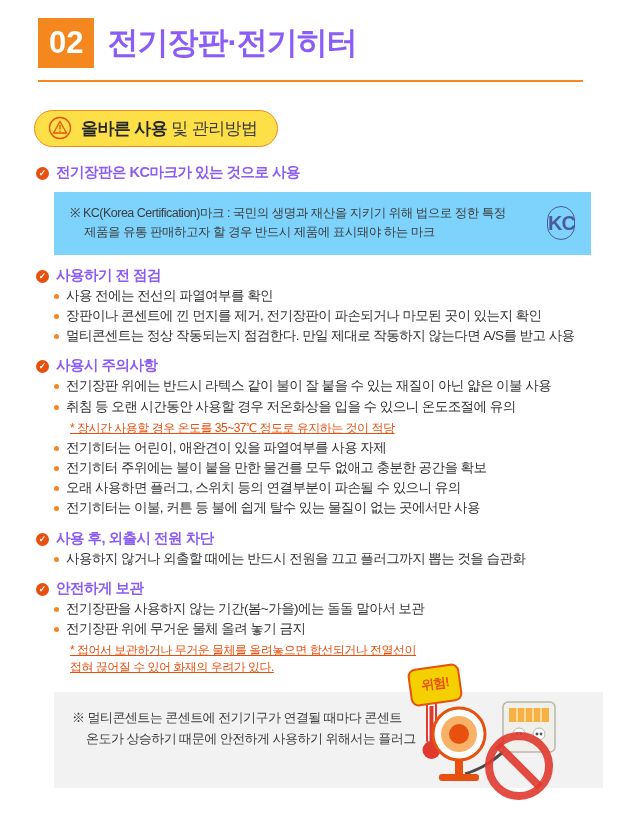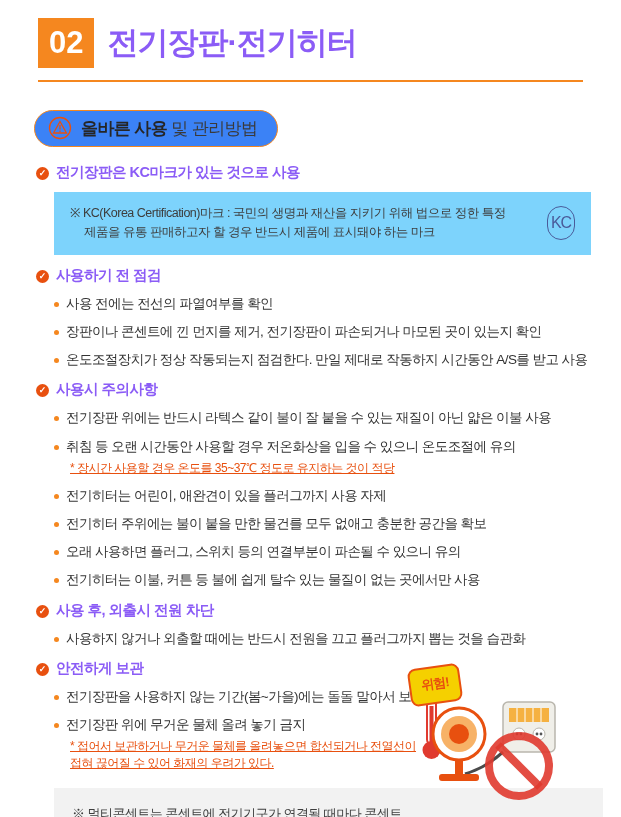--- a/index.html
+++ b/index.html
@@ -49,21 +49,21 @@
   }
 
   
   .section-pill {
     margin: 28px 0 0 34px;
     display: inline-flex;
     align-items: center;
     border: 1.6px solid #f5871f;
     border-radius: 19px;
     padding: 5px 20px 6px 13px;
-    background: #3b82f6;
+    background: #fde047;
   }
   .warn-icon {
     width: 24px;
     height: 24px;
     margin-right: 9px;
     flex: 0 0 auto;
   }
   .section-pill-text {
     font-size: 17px;
     font-weight: bold;
@@ -103,21 +103,21 @@
   .lvl1-text {
     font-size: 14.5px;
     font-weight: bold;
     color: #8b5cf6;
     letter-spacing: -0.5px;
   }
 
   .lvl2 {
     display: flex;
     align-items: flex-start;
-    margin: 10px 0 0 18px;
+    margin: 2px 0 0 18px;
   }
   .dot {
     width: 5px;
     height: 5px;
     border-radius: 50%;
     background: #f5871f;
     flex: 0 0 auto;
     margin-top: 7px;
     margin-right: 7px;
   }
@@ -151,22 +151,22 @@
   .notebox .indent { display: block; padding-left: 14px; }
   .kc-mark {
     position: absolute;
     right: 16px;
     top: 14px;
     width: 26px;
     height: 32px;
     border: 1.6px solid #4a5b9a;
     border-radius: 14px;
     color: #4a5b9a;
-    font-size: 16px;
-    font-weight: normal;
+    font-size: 20px;
+    font-weight: bold;
     text-align: center;
     line-height: 32px;
     letter-spacing: -1px;
   }
 
   
   .bottom-box {
     position: relative;
     background: #f2f2f2;
     margin: 16px 18px 0 54px;
@@ -249,39 +249,39 @@
     <div class="lvl2">
       <div class="dot"></div>
       <div class="lvl2-text">사용 전에는 전선의 파열여부를 확인</div>
     </div>
     <div class="lvl2">
       <div class="dot"></div>
       <div class="lvl2-text">장판이나 콘센트에 낀 먼지를 제거, 전기장판이 파손되거나 마모된 곳이 있는지 확인</div>
     </div>
     <div class="lvl2">
       <div class="dot"></div>
-      <div class="lvl2-text">온도조절장치가 정상 작동되는지 점검한다. 만일 제대로 작동하지 시간동안 A/S를 받고 사용</div>
+      <div class="lvl2-text">멀티콘센트는 정상 작동되는지 점검한다. 만일 제대로 작동하지 않는다면 A/S를 받고 사용</div>
     </div>
 
     <div class="lvl1">
       <div class="check">✓</div>
       <div class="lvl1-text">사용시 주의사항</div>
     </div>
     <div class="lvl2">
       <div class="dot"></div>
       <div class="lvl2-text">전기장판 위에는 반드시 라텍스 같이 불이 잘 붙을 수 있는 재질이 아닌 얇은 이불 사용</div>
     </div>
     <div class="lvl2">
       <div class="dot"></div>
       <div class="lvl2-text">취침 등 오랜 시간동안 사용할 경우 저온화상을 입을 수 있으니 온도조절에 유의</div>
     </div>
     <div class="lvl3">* 장시간 사용할 경우 온도를 35~37℃ 정도로 유지하는 것이 적당</div>
     <div class="lvl2">
       <div class="dot"></div>
-      <div class="lvl2-text">전기히터는 어린이, 애완견이 있을 플러그까지 사용 자제</div>
+      <div class="lvl2-text">전기히터는 어린이, 애완견이 있을 파열여부를 사용 자제</div>
     </div>
     <div class="lvl2">
       <div class="dot"></div>
       <div class="lvl2-text">전기히터 주위에는 불이 붙을 만한 물건를 모두 없애고 충분한 공간을 확보</div>
     </div>
     <div class="lvl2">
       <div class="dot"></div>
       <div class="lvl2-text">오래 사용하면 플러그, 스위치 등의 연결부분이 파손될 수 있으니 유의</div>
     </div>
     <div class="lvl2">

